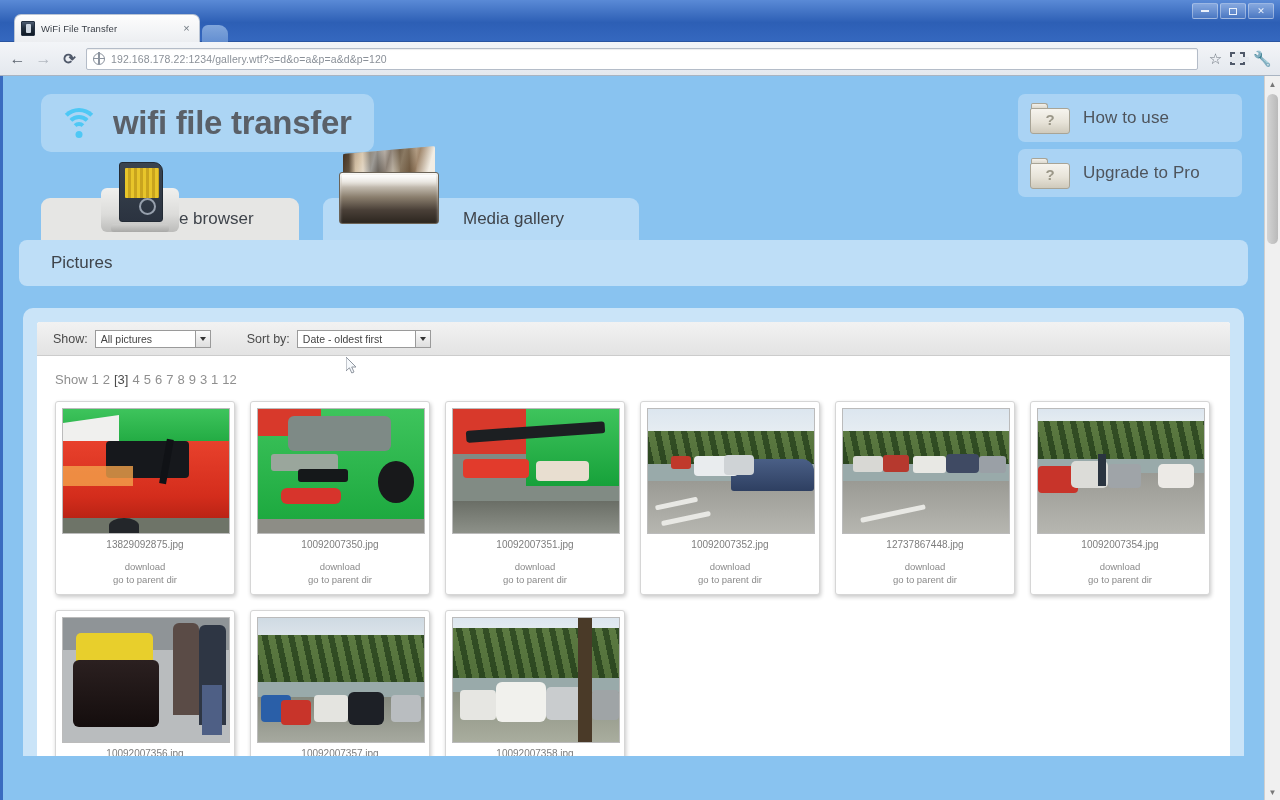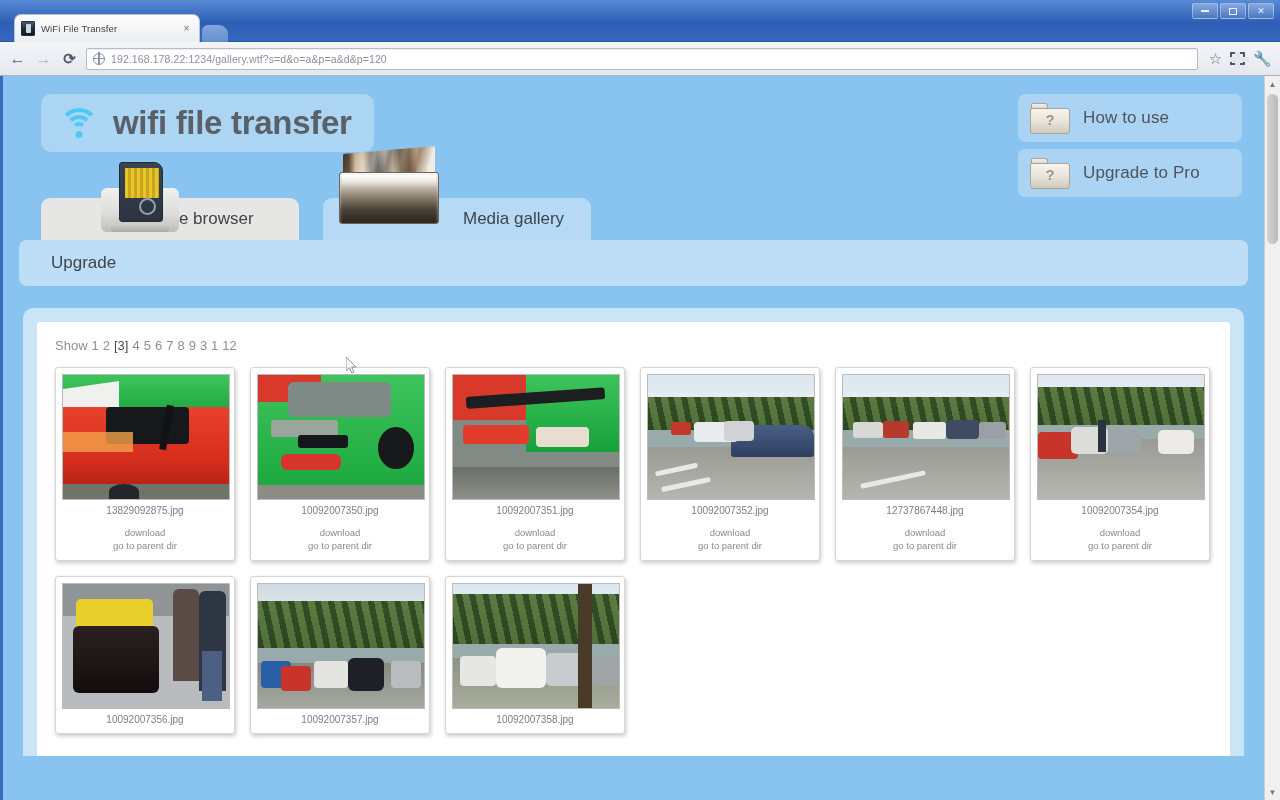--- a/index.html
+++ b/index.html
@@ -387,38 +387,54 @@
 
           <div class="app-tab active" style="left:18px; width:258px; padding-left:120px;">
             <span class="t-label">File browser</span>
           </div>
           <span class="tab-icon sd-icon" style="position:absolute; left:78px; bottom:8px;">
             <span class="sd-stand"></span>
             <span class="sd-card"></span>
             <span class="sd-base"></span>
           </span>
 
-          <div class="app-tab inactive" style="left:300px; width:268px; padding-left:140px;text-align:right;">
+          <div class="app-tab inactive" style="left:300px; width:316px; padding-left:140px;text-align:right;">
             <span class="t-label">Media gallery</span>
           </div>
           <span class="tab-icon box-icon" style="position:absolute; left:312px; bottom:14px;">
             <span class="box-back"></span>
             <span class="box-front"></span>
           </span>
         </div>
 
         
         <div class="crumb-bar">
-          <span class="crumb-text">Upgrade</span>
+          <span class="crumb-text">Pictures</span>
         </div>
 
         
         <div class="panel">
           <div class="panel-inner">
 
+            <div class="filterbar">
+              <div class="filter-group">
+                <span>Show:</span>
+                <span class="sel">
+                  <span>All pictures</span>
+                  <span class="sel-arrow"></span>
+                </span>
+              </div>
+              <div class="filter-group">
+                <span>Sort by:</span>
+                <span class="sel" style="min-width:134px;">
+                  <span>Date - oldest first</span>
+                  <span class="sel-arrow"></span>
+                </span>
+              </div>
+            </div>
 
             <div class="pages-row">
               <span>Show</span><span id="pages-holder"><span class="pg">1</span><span class="pg">2</span><span class="pg cur">[3]</span><span class="pg">4</span><span class="pg">5</span><span class="pg">6</span><span class="pg">7</span><span class="pg">8</span><span class="pg">9</span><span class="pg">3</span><span class="pg">1</span><span class="pg">12</span></span>
             </div>
 
             <div class="grid" id="gallery-grid">
                 <div class="card">
                   <div class="thumb">
                     <div class="scene" style="background:#7f8a7a">
       <div style="position:absolute;left:0;top:0;right:0;height:30%;background:linear-gradient(to bottom,#3ec45c,#1fa840)"></div>

